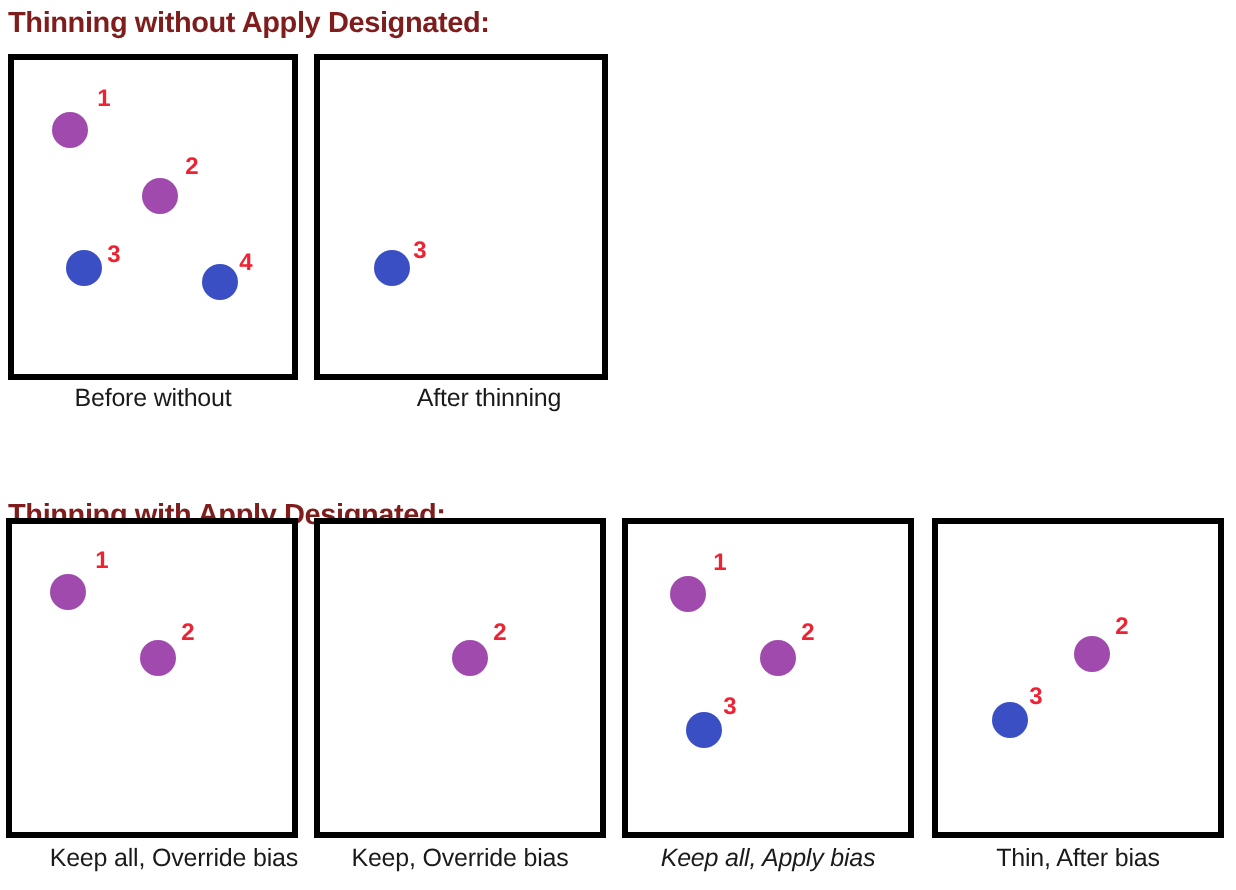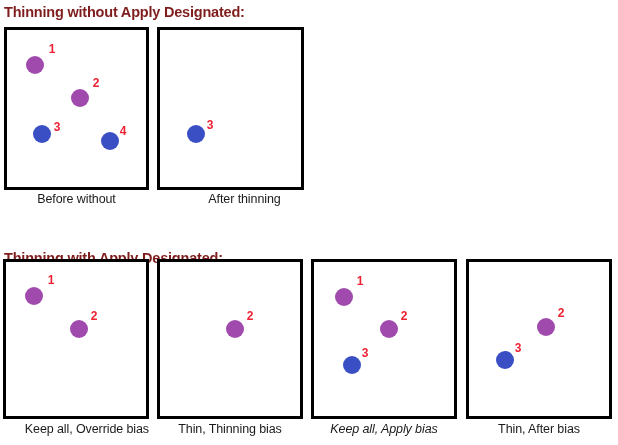--- a/index.html
+++ b/index.html
@@ -78,21 +78,21 @@
     <div class="section-title" style="left: 4px; top: 233px; margin-top: 17px;">Thinning with Apply Designated:</div>
     <div class="panel" style="left: 3px; top: 259px; width: 146px; height: 160px; border-color: rgb(0, 0, 0);"></div>
     <div class="dot" style="left: 34px; top: 296px; background: rgb(159, 74, 172);"></div>
     <div class="dot-label" style="left: 51px; top: 280px; color: rgb(238, 34, 51);">1</div>
     <div class="dot" style="left: 79px; top: 329px; background: rgb(159, 74, 172);"></div>
     <div class="dot-label" style="left: 94px; top: 316px; color: rgb(238, 34, 51);">2</div>
     <div class="caption" style="left: 3px; width: 146px; top: 422px; text-align: right;">Keep all, Override bias</div>
     <div class="panel" style="left: 157px; top: 259px; width: 146px; height: 160px; border-color: rgb(0, 0, 0);"></div>
     <div class="dot" style="left: 235px; top: 329px; background: rgb(159, 74, 172);"></div>
     <div class="dot-label" style="left: 250px; top: 316px; color: rgb(238, 34, 51);">2</div>
-    <div class="caption" style="left: 157px; width: 146px; top: 422px;">Thin, Thinning bias</div>
+    <div class="caption" style="left: 157px; width: 146px; top: 422px;">Keep, Override bias</div>
     <div class="panel" style="left: 311px; top: 259px; width: 146px; height: 160px; border-color: rgb(0, 0, 0);"></div>
     <div class="dot" style="left: 344px; top: 297px; background: rgb(159, 74, 172);"></div>
     <div class="dot-label" style="left: 360px; top: 281px; color: rgb(238, 34, 51);">1</div>
     <div class="dot" style="left: 389px; top: 329px; background: rgb(159, 74, 172);"></div>
     <div class="dot-label" style="left: 404px; top: 316px; color: rgb(238, 34, 51);">2</div>
     <div class="dot" style="left: 352px; top: 365px; background: rgb(58, 79, 196);"></div>
     <div class="dot-label" style="left: 365px; top: 353px; color: rgb(238, 34, 51);">3</div>
     <div class="caption" style="left: 311px; width: 146px; top: 422px; font-style: italic;">Keep all, Apply bias</div>
     <div class="panel" style="left: 466px; top: 259px; width: 146px; height: 160px; border-color: rgb(0, 0, 0);"></div>
     <div class="dot" style="left: 546px; top: 327px; background: rgb(159, 74, 172);"></div>

